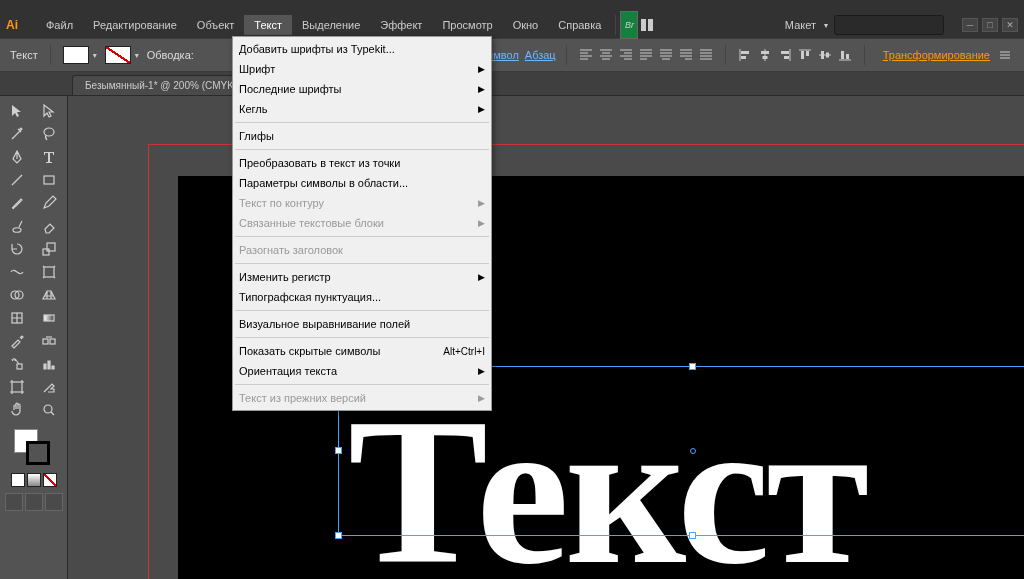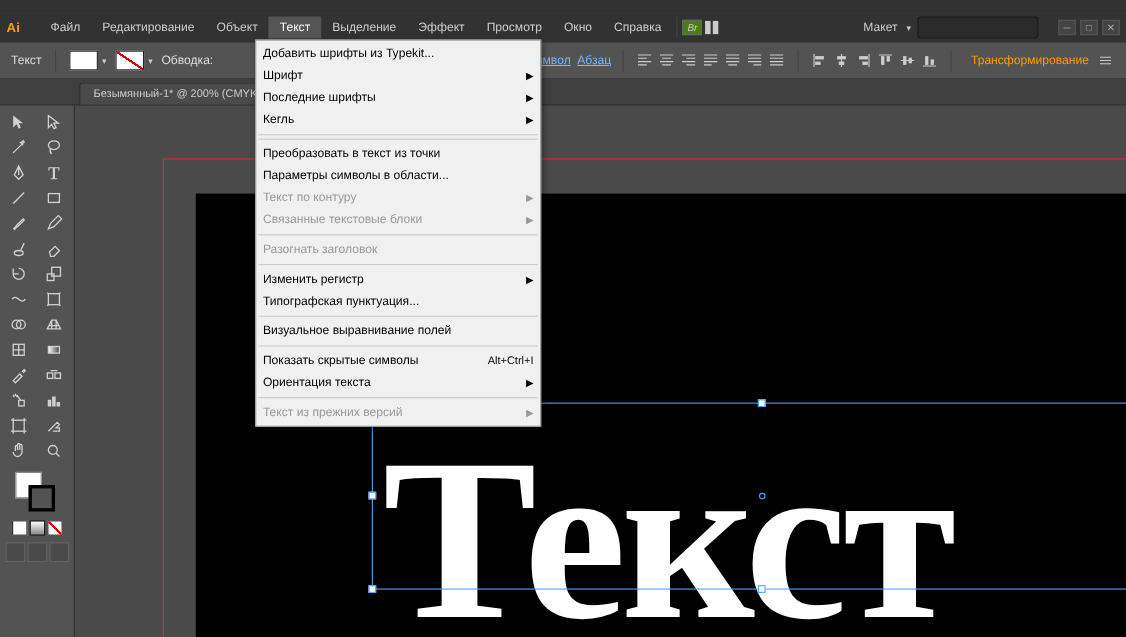--- a/index.html
+++ b/index.html
@@ -5,40 +5,40 @@
 * { margin: 0; padding: 0; box-sizing: border-box; font-family: Tahoma, Arial, sans-serif; font-size: 11px; user-select: none; }
 body { width: 1024px; height: 579px; background: #4a4a4a; overflow: hidden; position: relative; }
 
 .titlebar { height: 12px; background: #323232; }
 
 .menubar { height: 26px; background: #323232; display: flex; align-items: center; padding: 0 6px; position: relative; }
 .app-logo { color: #ff9a00; font-size: 12px; font-weight: bold; margin-right: 18px; }
 .menu-item { color: #ccc; padding: 4px 10px; cursor: pointer; }
 .menu-item.active { background: #555; color: #fff; }
 .menubar-right { margin-left: auto; display: flex; align-items: center; gap: 6px; }
-.br-badge { width: 18px; height: 14px; background: #4d7c0f; border: 1px solid #666; display: flex; align-items: center; justify-content: center; color: #ccc; font-size: 9px; font-style: italic; }
+.br-badge { width: 18px; height: 28px; background: #15803d; border: 1px solid #666; display: flex; align-items: center; justify-content: center; color: #ccc; font-size: 9px; font-style: italic; }
 .layout-label { color: #ccc; margin-left: 40px; }
 .search-box { width: 110px; height: 20px; background: #2a2a2a; border: 1px solid #1a1a1a; border-radius: 3px; }
 .window-controls { display: flex; gap: 4px; margin-left: 12px; }
 .win-btn { width: 16px; height: 14px; background: #444; border: 1px solid #555; color: #aaa; display: flex; align-items: center; justify-content: center; font-size: 9px; }
 
 .control-bar { height: 34px; background: #535353; border-top: 1px solid #3a3a3a; border-bottom: 1px solid #3a3a3a; display: flex; align-items: center; padding: 0 10px; gap: 8px; }
 .control-label { color: #ddd; }
 .swatch-group { display: flex; align-items: center; gap: 2px; }
 .color-swatch { width: 26px; height: 18px; background: #fff; border: 1px solid #222; }
 .no-stroke-swatch { width: 26px; height: 18px; background: #fff; border: 1px solid #222; position: relative; }
 .no-stroke-swatch::after { content: ""; position: absolute; left: 0; top: 0; right: 0; bottom: 0; background: linear-gradient(to top right, transparent 46%, #d00 46%, #d00 54%, transparent 54%); }
 .dropdown-arrow { color: #ccc; font-size: 8px; margin-left: 2px; }
 .control-right { margin-left: auto; display: flex; align-items: center; gap: 6px; }
 .control-link { color: #6fb7ff; text-decoration: underline; cursor: pointer; }
 .control-icon { width: 18px; height: 18px; display: flex; align-items: center; justify-content: center; color: #ccc; border: 1px solid transparent; }
 .control-icon svg { width: 14px; height: 14px; }
 .icon-row { display: flex; gap: 2px; }
 .sep { width: 1px; height: 20px; background: #444; margin: 0 4px; }
-.transform-link { color: #ff9a00; margin-left: 8px; text-align: center; }
+.transform-link { color: #ff9a00; text-decoration: underline; margin-left: 8px; text-align: center; }
 
 .tab-bar { height: 24px; background: #3f3f3f; display: flex; align-items: flex-end; padding-left: 72px; border-bottom: 1px solid #2a2a2a; }
 .doc-tab { background: #4a4a4a; color: #ccc; padding: 4px 12px; border: 1px solid #2a2a2a; border-bottom: none; border-radius: 3px 3px 0 0; font-size: 10px; }
 
 .main-area { position: absolute; left: 0; top: 96px; right: 0; bottom: 0; display: flex; }
 
 .tool-panel { width: 68px; background: #535353; border-right: 1px solid #2a2a2a; display: flex; flex-direction: column; padding: 4px 0; }
 .tool-grid { display: grid; grid-template-columns: 1fr 1fr; gap: 1px; padding: 0 2px; }
 .tool-btn { width: 30px; height: 22px; display: flex; align-items: center; justify-content: center; color: #d0d0d0; cursor: pointer; }
 .tool-btn svg { width: 16px; height: 16px; stroke: #d0d0d0; fill: none; stroke-width: 1.2; }
@@ -429,20 +429,23 @@
     </div>
     <div class="dd-item">
       <span>Последние шрифты</span>
       <span class="submenu-arrow">▶</span>
     </div>
     <div class="dd-item">
       <span>Кегль</span>
       <span class="submenu-arrow">▶</span>
     </div>
     <div class="dd-sep"></div>
+    <div class="dd-item">
+      <span>Глифы</span>
+    </div>
     <div class="dd-sep"></div>
     <div class="dd-item">
       <span>Преобразовать в текст из точки</span>
     </div>
     <div class="dd-item">
       <span>Параметры символы в области...</span>
     </div>
     <div class="dd-item disabled">
       <span>Текст по контуру</span>
       <span class="submenu-arrow">▶</span>

